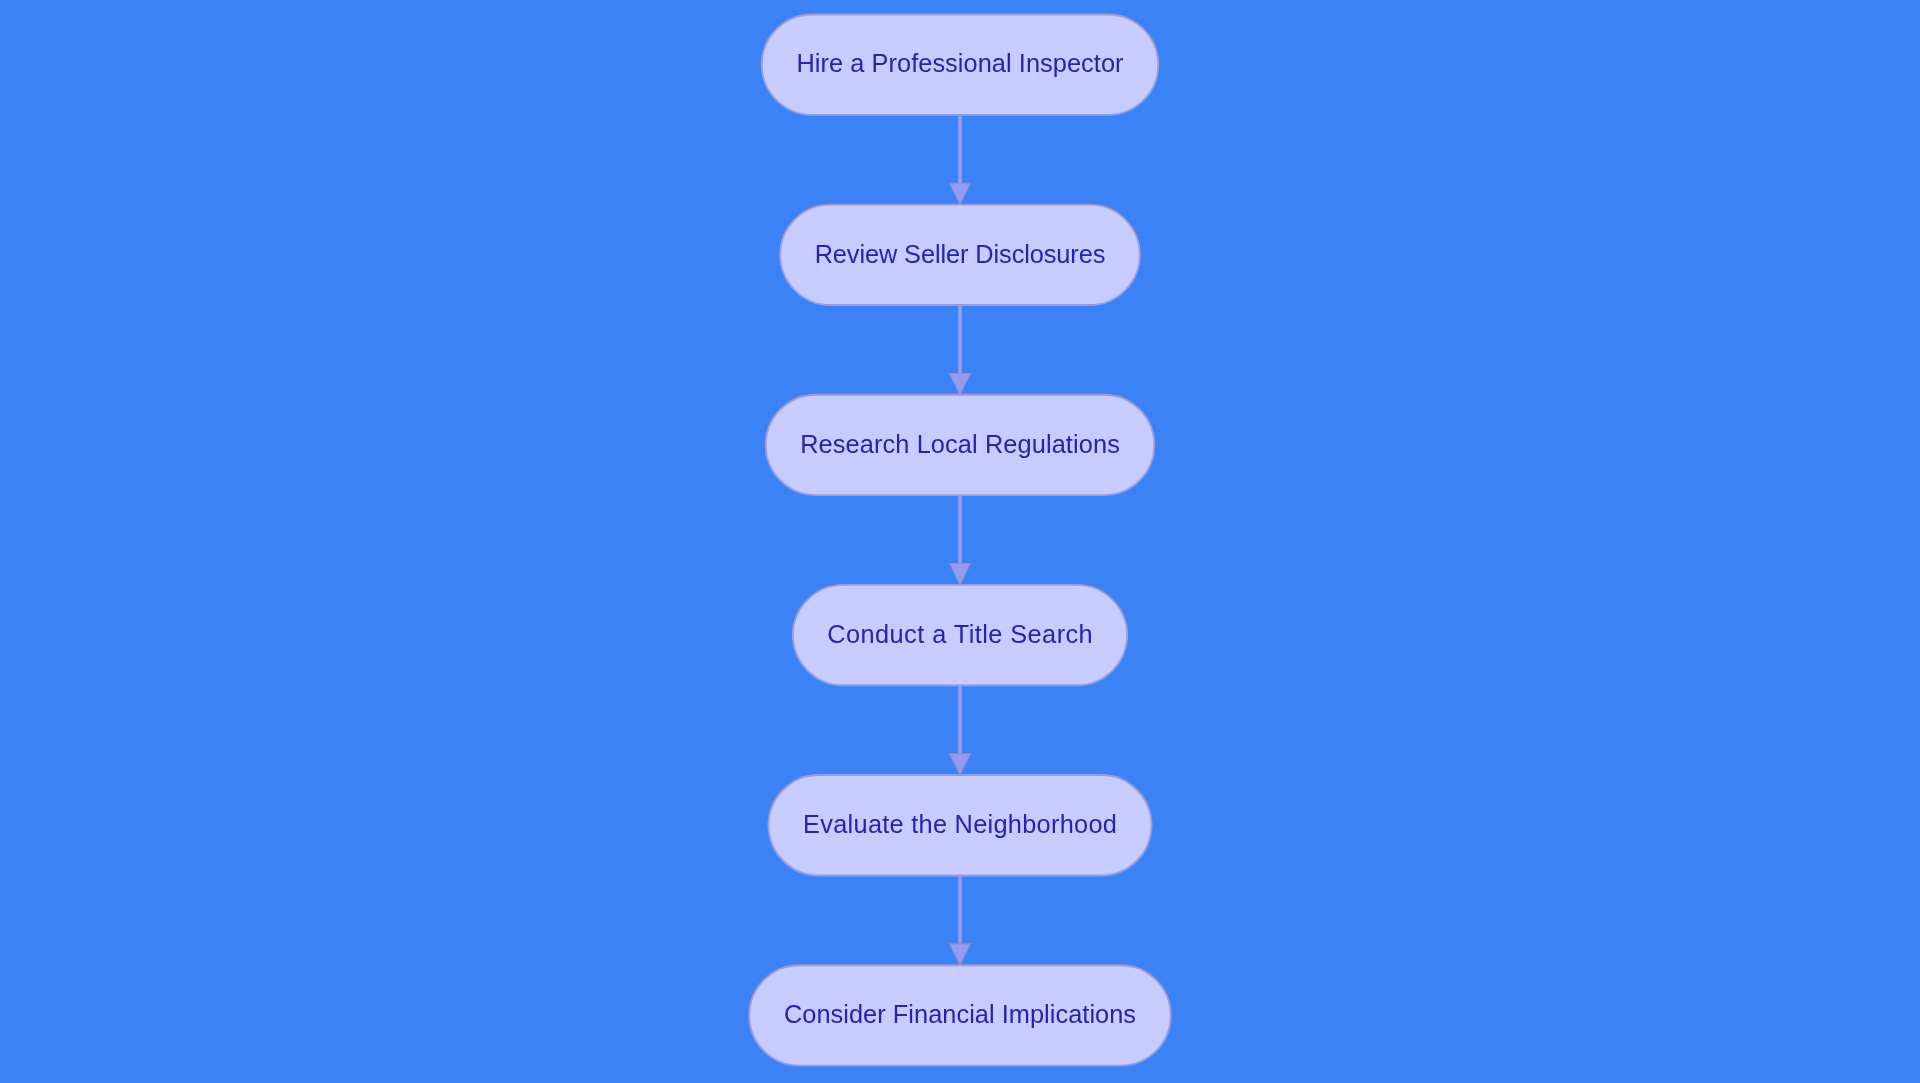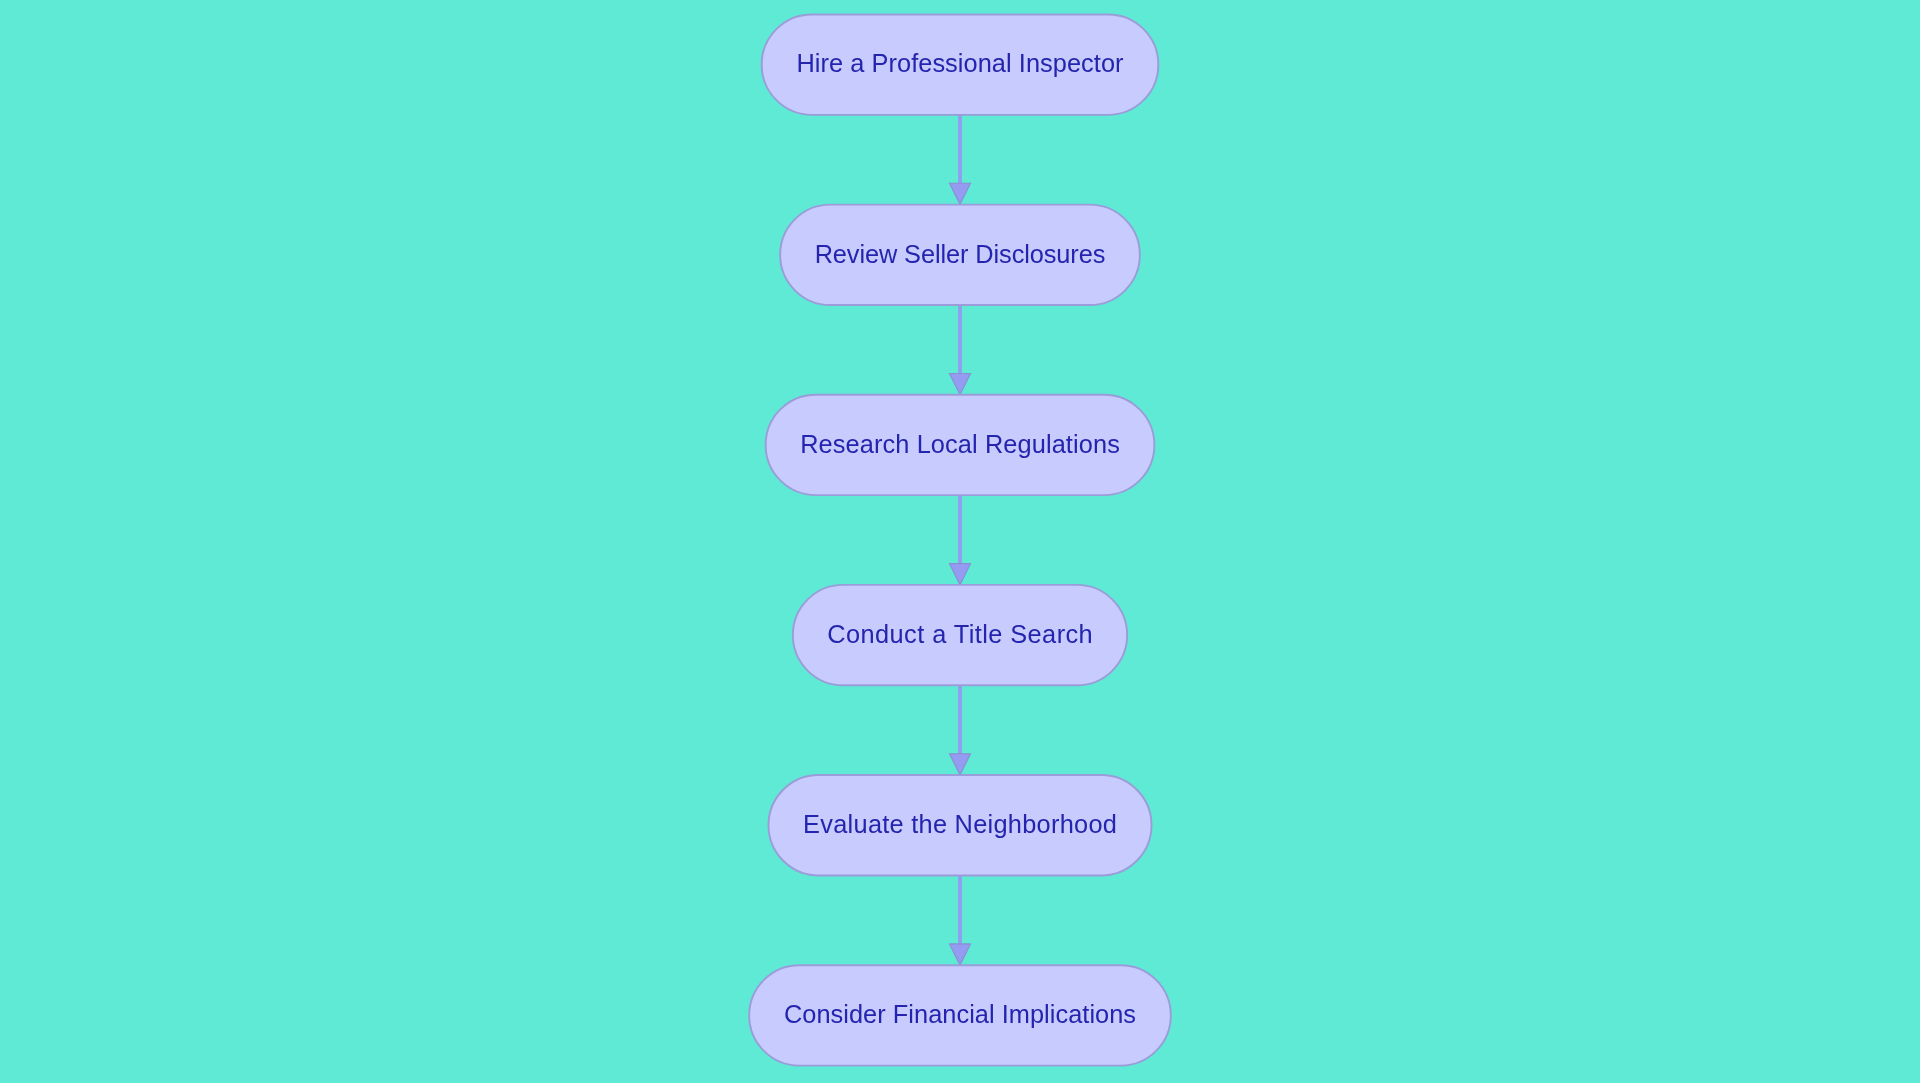--- a/index.html
+++ b/index.html
@@ -1,18 +1,18 @@
 <!DOCTYPE html>
 <html><head>
 <meta charset="utf-8">
 <title>Home Purchase Due-Diligence Flowchart</title>
 <style>
   html,body{margin:0;padding:0;width:1920px;height:1083px;background:#ffffff;overflow:hidden;}
   body{font-family:"Liberation Sans",sans-serif;}
-  #chart-root{position:absolute;left:0;top:0;width:1920px;height:1083px;background:#5eead4;}
+  #chart-root{position:absolute;left:0;top:0;width:1920px;height:1083px;background:#3b82f6;}
   svg.flowchart{display:block;shape-rendering:geometricPrecision;transform:translateZ(0);}
 
   .node-shape{fill:#c8cbfd;stroke:#9a9dd9;stroke-width:1.9px;}
   .node-label{font-family:"Liberation Sans",sans-serif;font-size:25.35px;fill:#2424ae;
               text-anchor:middle;dominant-baseline:middle;-webkit-font-smoothing:antialiased;}
   .edge-line{fill:none;stroke:#949bf0;stroke-width:3.7px;stroke-linecap:butt;}
   .arrow-head{fill:#949bf0;stroke:#8a8ed2;stroke-width:1.1px;stroke-linejoin:miter;}
 
   
   #lbl0{letter-spacing:0.0608px}

